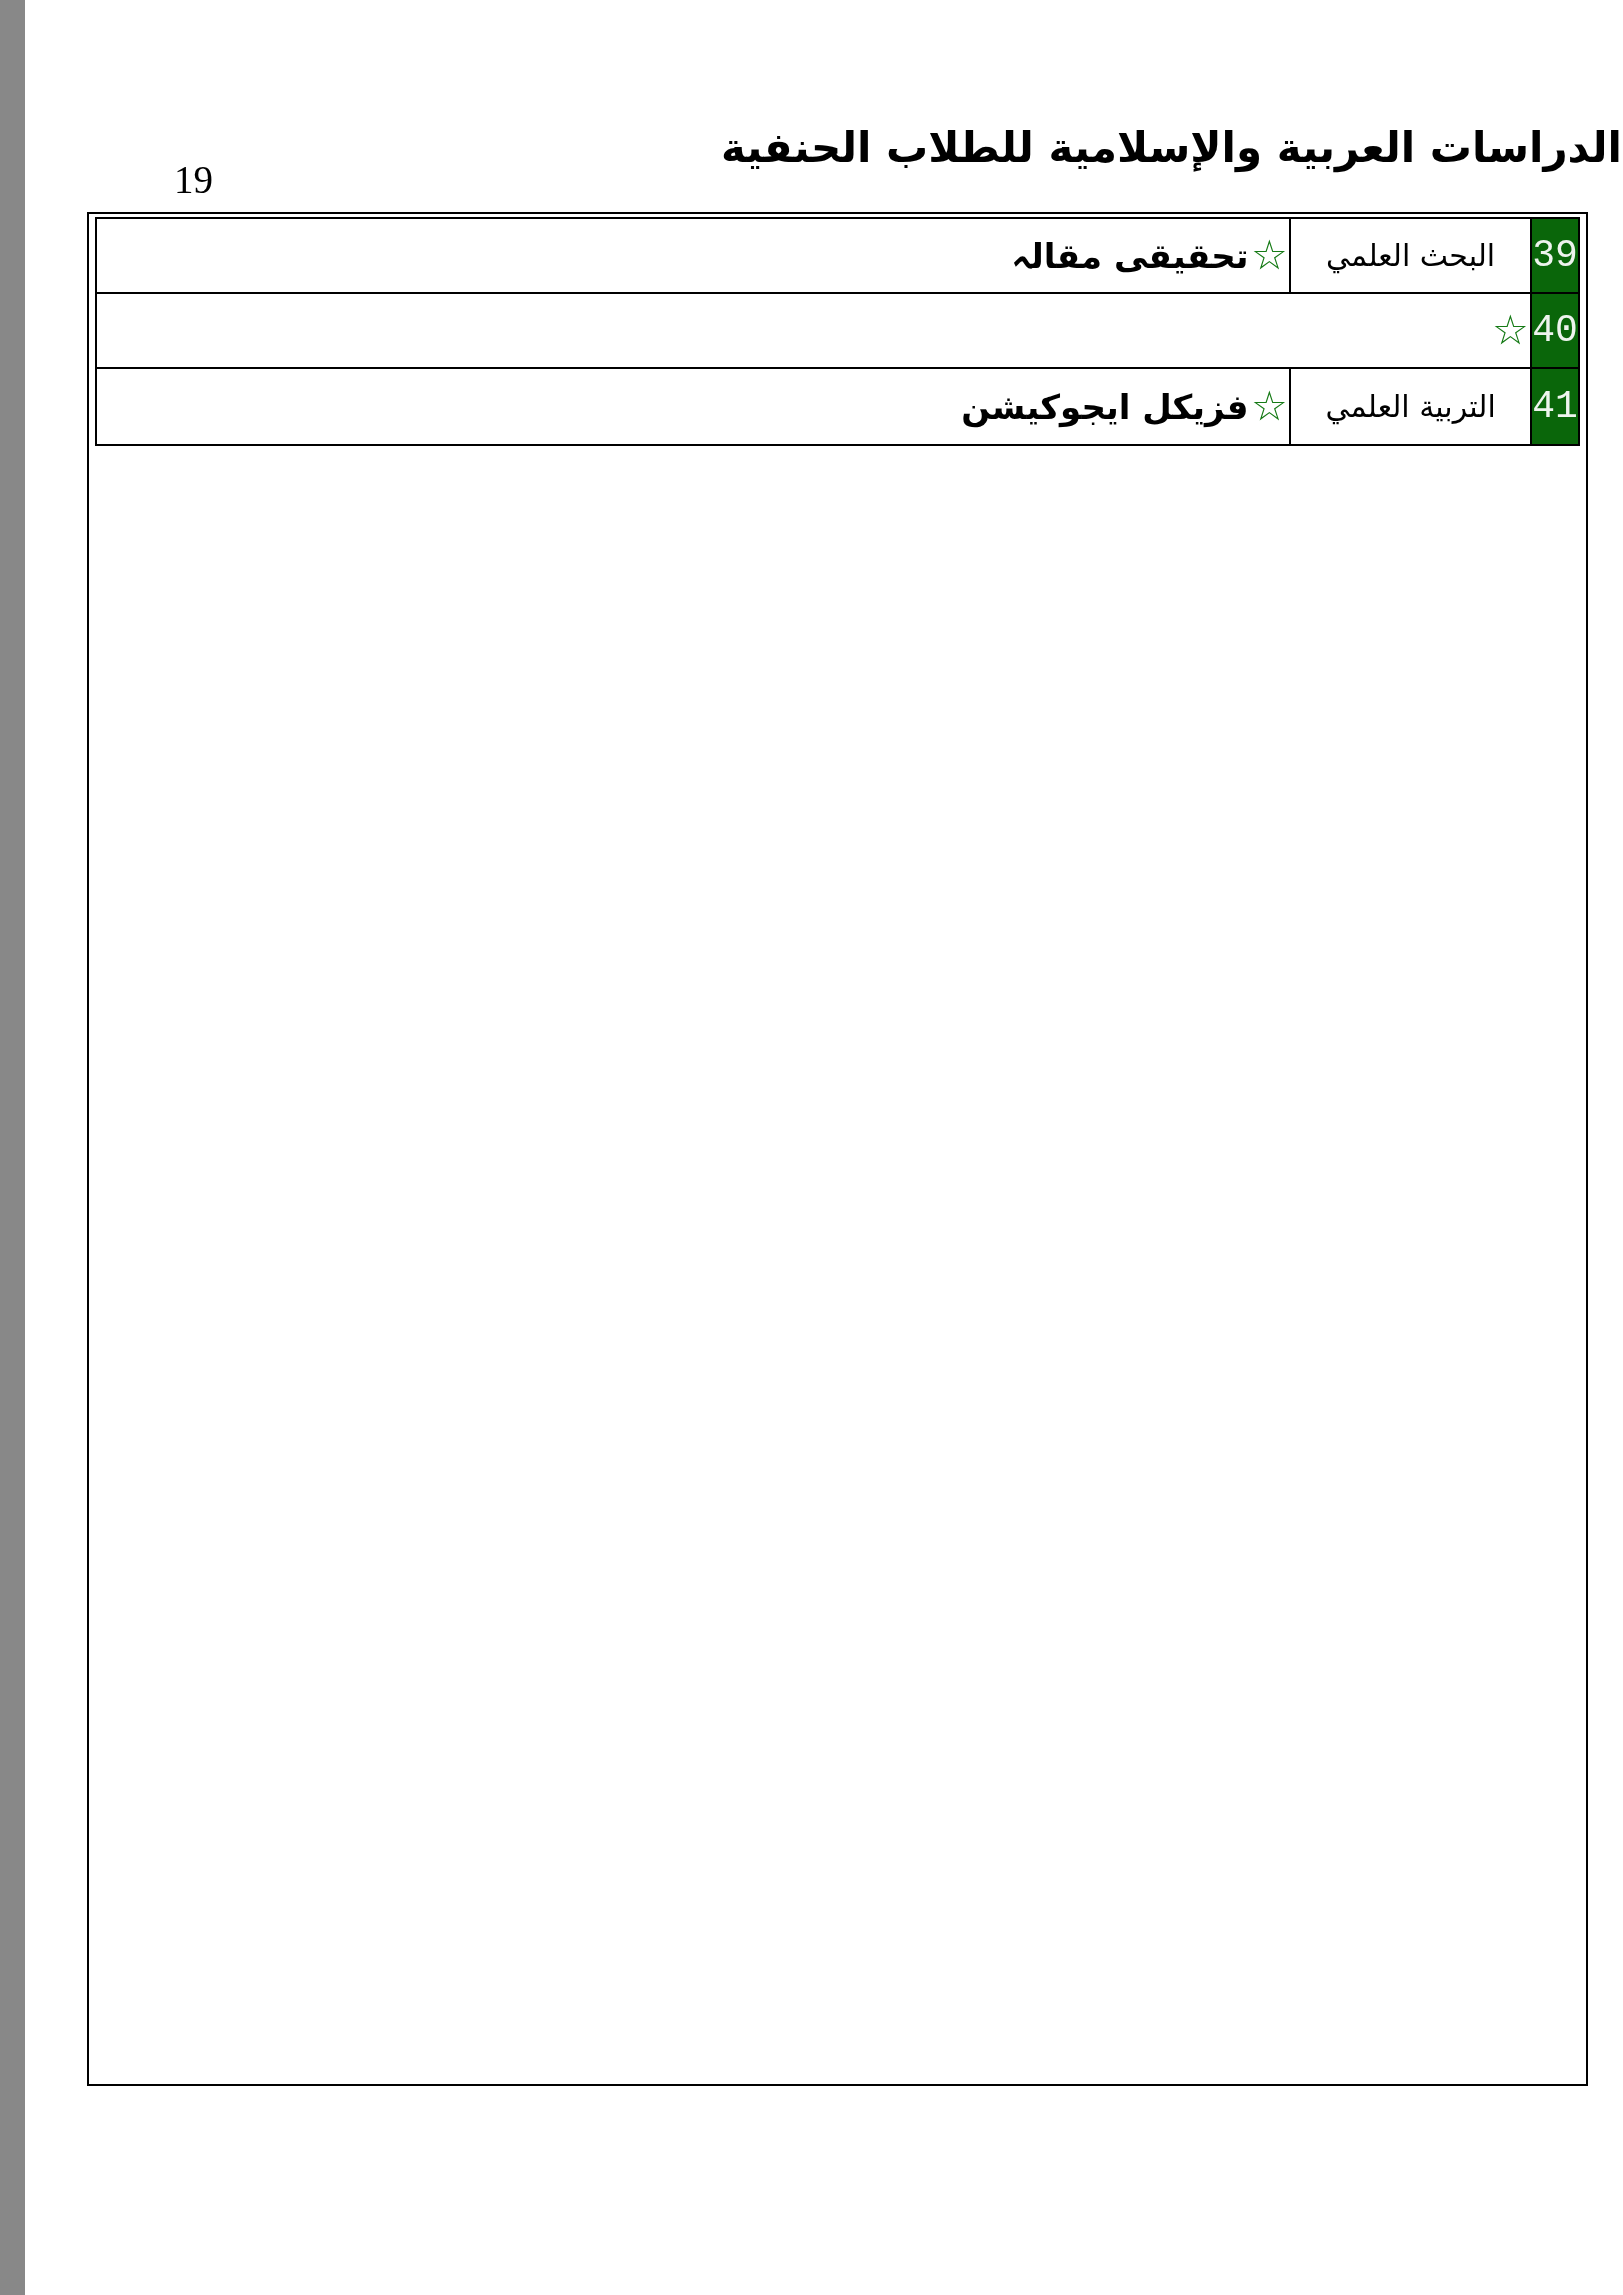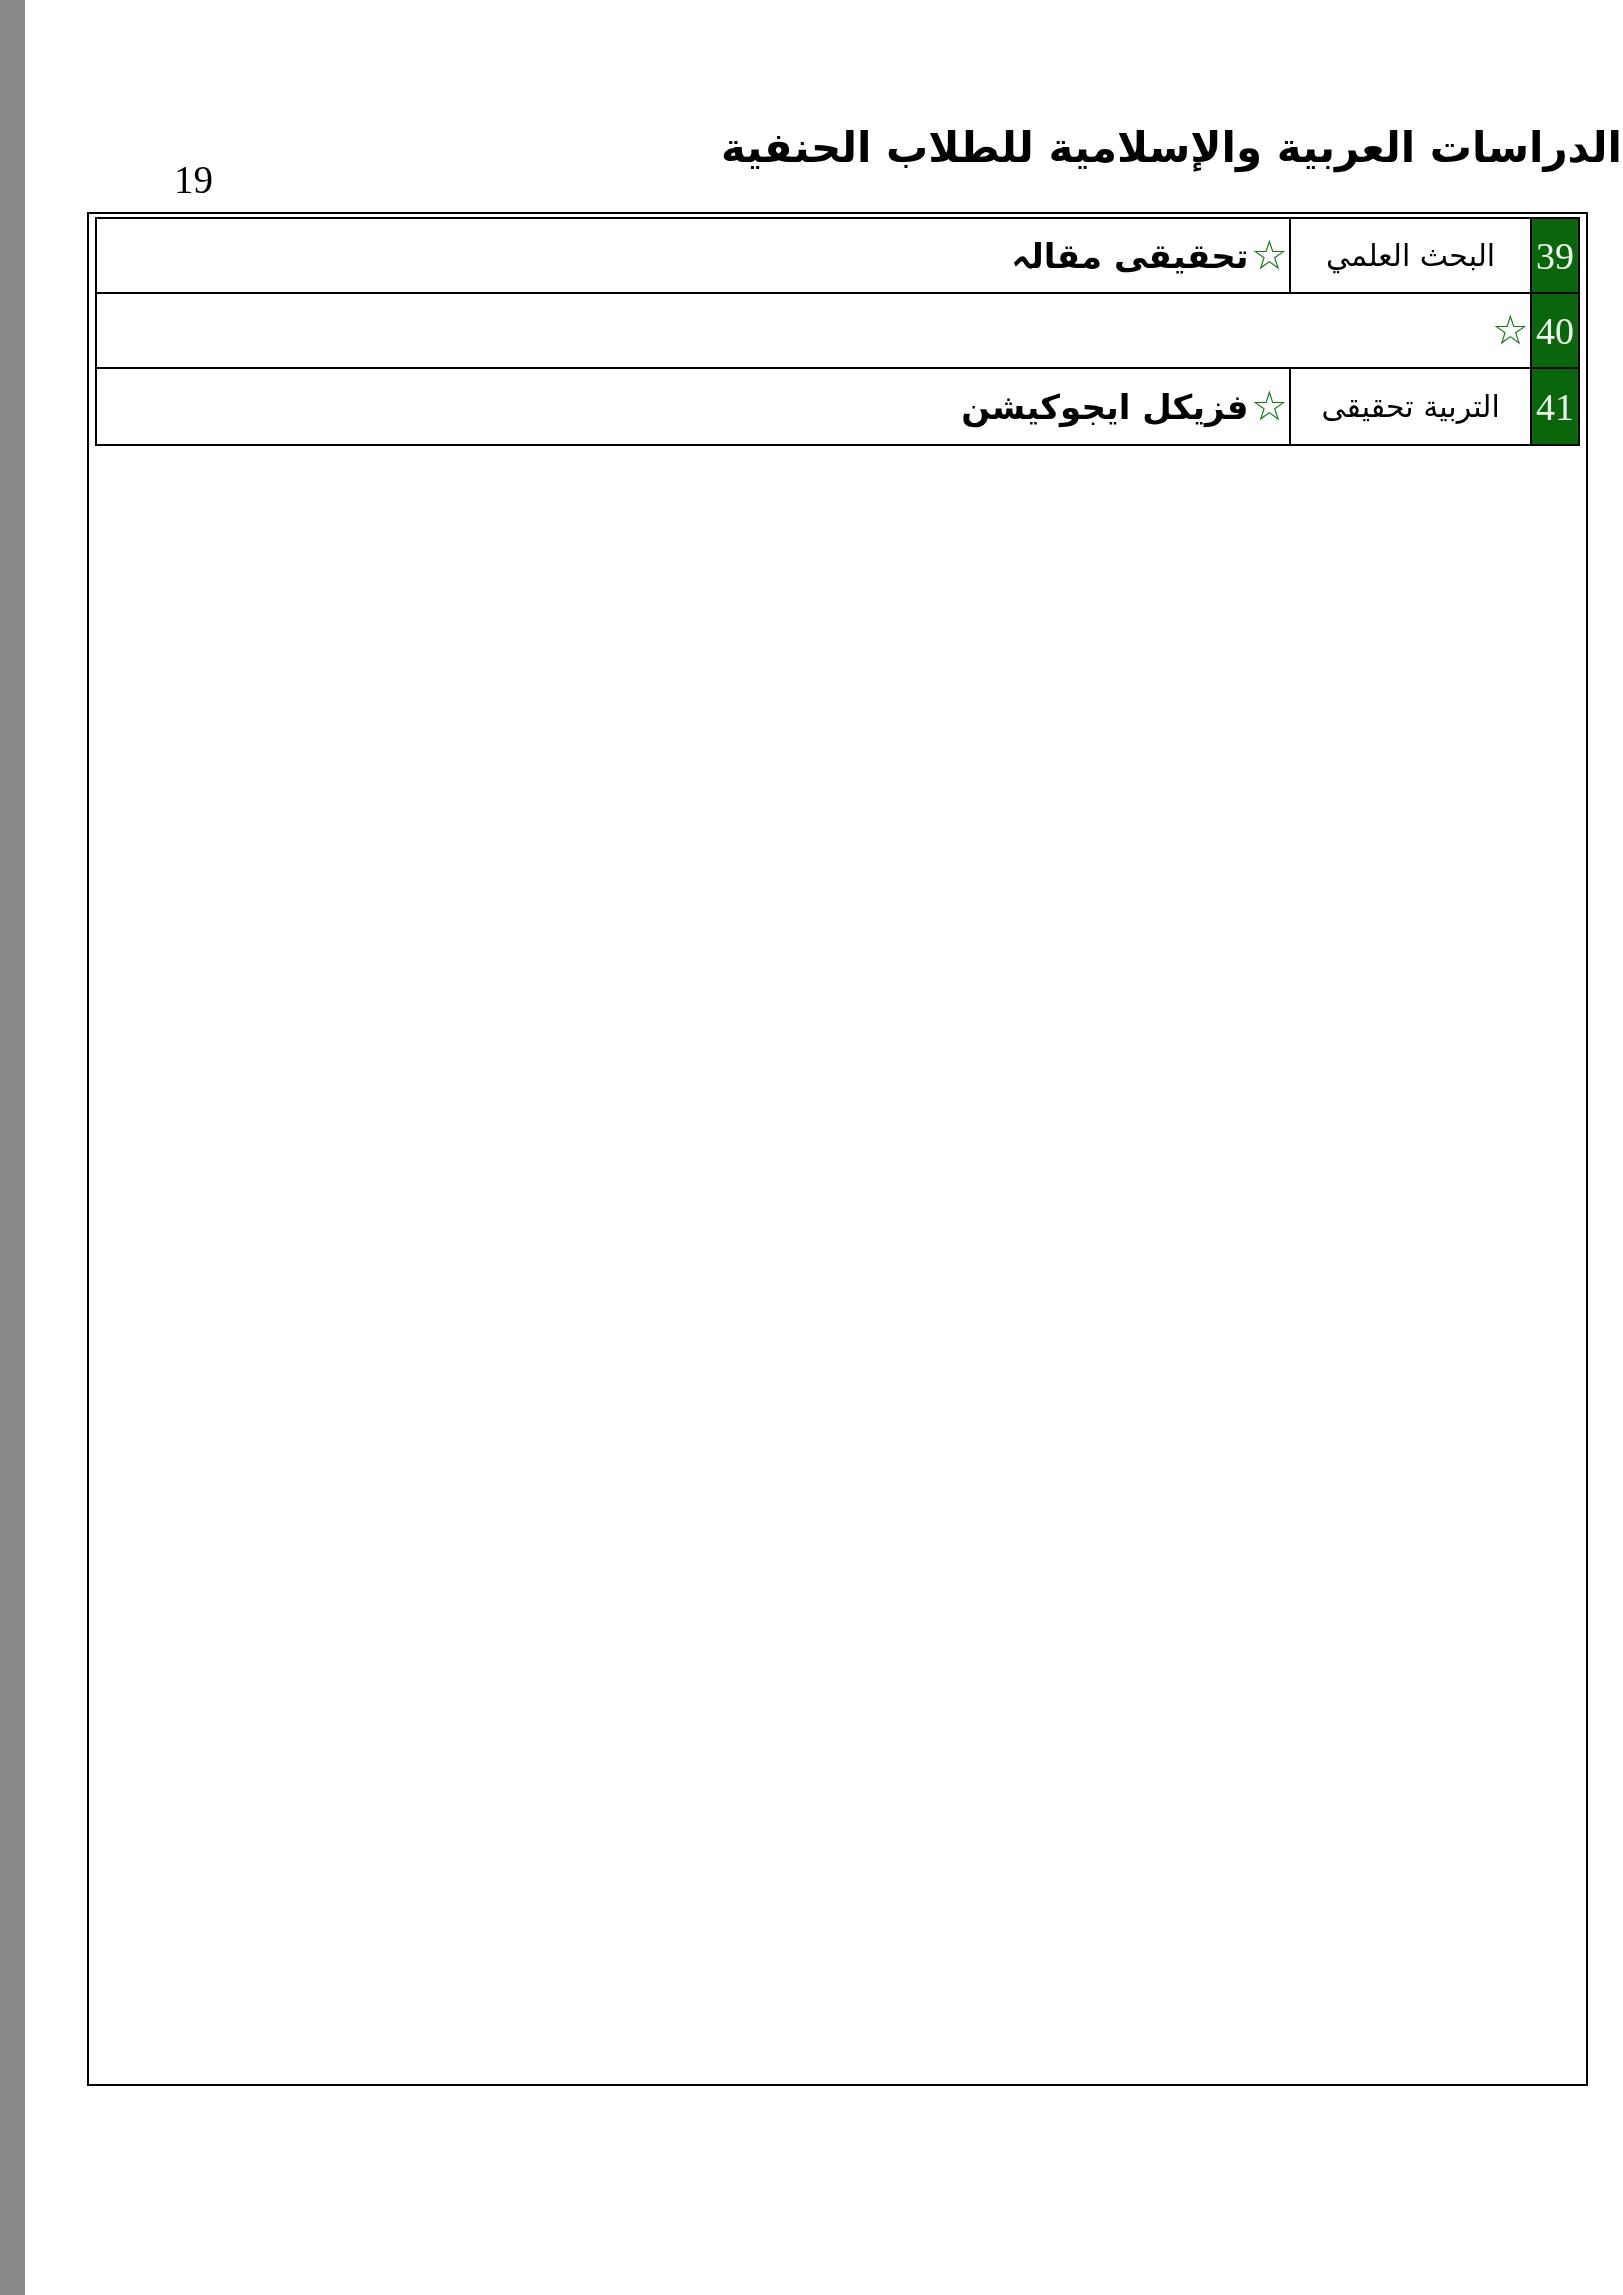--- a/index.html
+++ b/index.html
@@ -64,21 +64,21 @@
     flex-direction: row; 
     height: 75px;
     border-bottom: 2px solid var(--border);
   }
   .table-row:last-child { border-bottom: none; }
   .row-number-cell {
     width: 48px;
     flex: 0 0 48px;
     background: var(--number-cell-bg);
     color: var(--number-cell-text);
-    font-family: Liberation Serif, serif;
+    font-family: Liberation Mono, monospace;
     font-size: 38px;
     display: flex;
     align-items: center;
     justify-content: center;
     border-left: 2px solid var(--border);
   }
   .subject-cell {
     width: 241px;
     flex: 0 0 241px;
     display: flex;
@@ -137,21 +137,21 @@
 
       <div class="table-row">
         <div class="row-number-cell">40</div>
         <div class="entry-cell">
           <span class="star-icon">☆</span>
         </div>
       </div>
 
       <div class="table-row">
         <div class="row-number-cell">41</div>
-        <div class="subject-cell">التربية تحقیقی</div>
+        <div class="subject-cell">التربية العلمي</div>
         <div class="entry-cell">
           <span class="star-icon">☆</span>
           <span class="entry-text">فزیکل ایجوکیشن</span>
         </div>
       </div>
 
     </div>
   </div>
 </div>
 

